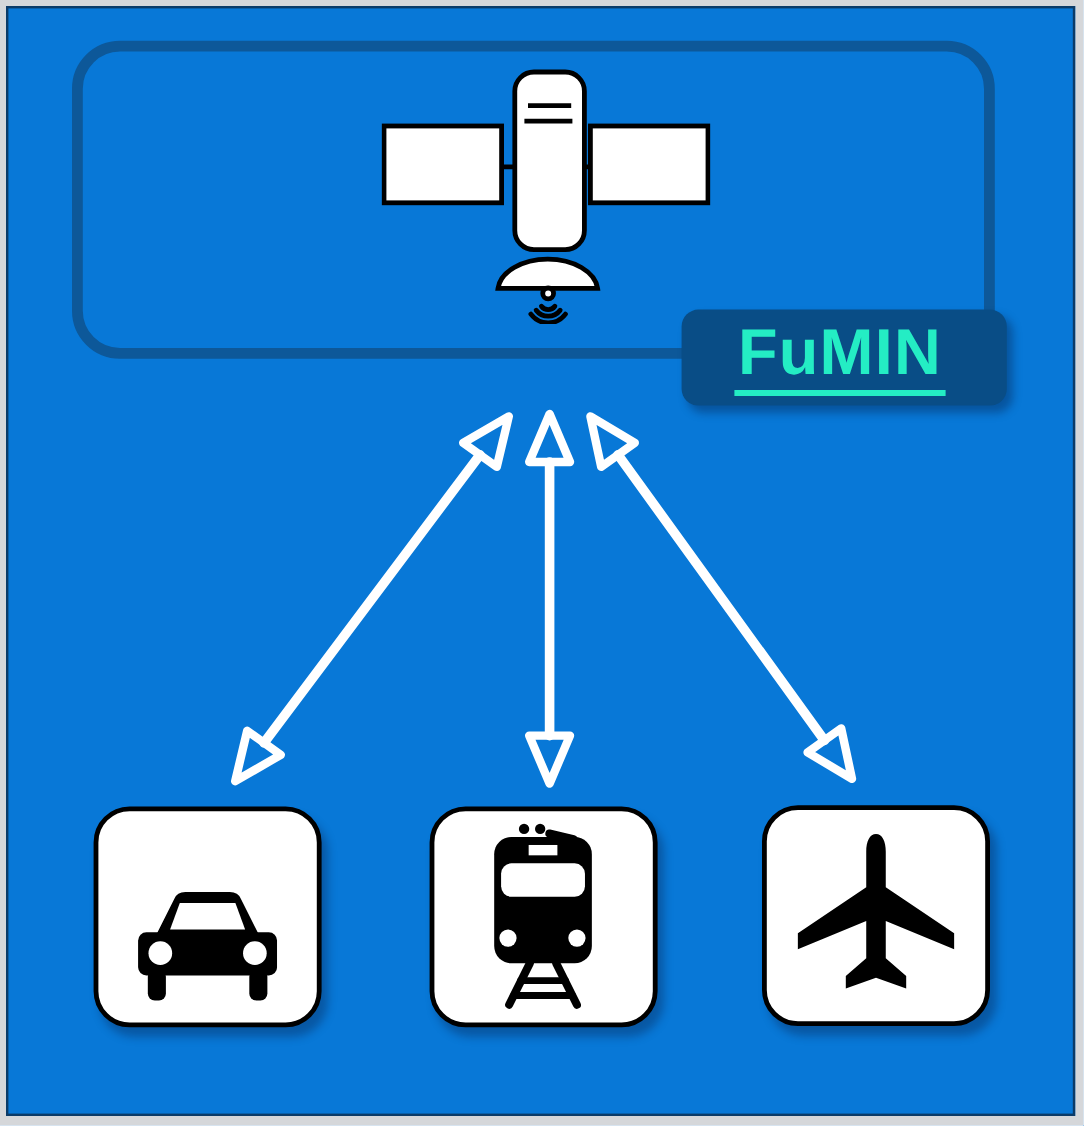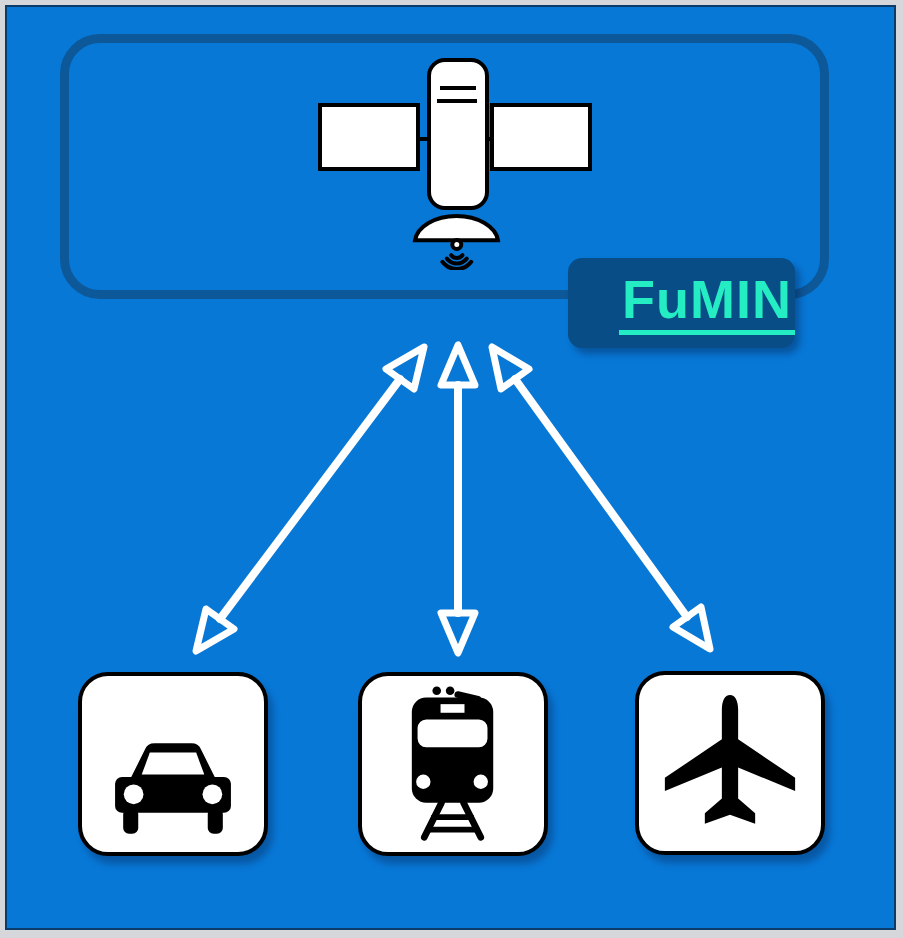--- a/index.html
+++ b/index.html
@@ -17,25 +17,26 @@
   
   .hub-box{
     position:absolute;left:60px;top:34px;width:769px;height:265px;
     box-sizing:border-box;
     border:9px solid var(--hub-box-border,#0D5899);
     border-radius:40px;
   }
   .satellite-wrap{position:absolute;left:318px;top:55px;width:274px;height:215px;}
   
   .fumin-label{
-    position:absolute;left:568px;top:258px;width:227px;height:90px;
+    position:absolute;left:568px;top:258px;width:227px;height:80px;
     background:var(--label-bg,#094D86);
     border-radius:14px;
-    display:flex;align-items:center;justify-content:flex-end;
+    display:flex;align-items:center;justify-content:flex-start;
     box-shadow:5px 6px 7px rgba(5,20,55,0.35);
+    padding-left:44px;
   }
   .fumin-text{
     color:var(--label-text,#24EDC4);
     font-size:54px;font-weight:bold;line-height:1;
     letter-spacing:1px;
     border-bottom:5px solid var(--label-text,#24EDC4);
     padding:0 3px 4px 3px;
   }
   
   .arrows{position:absolute;inset:0;pointer-events:none;}

